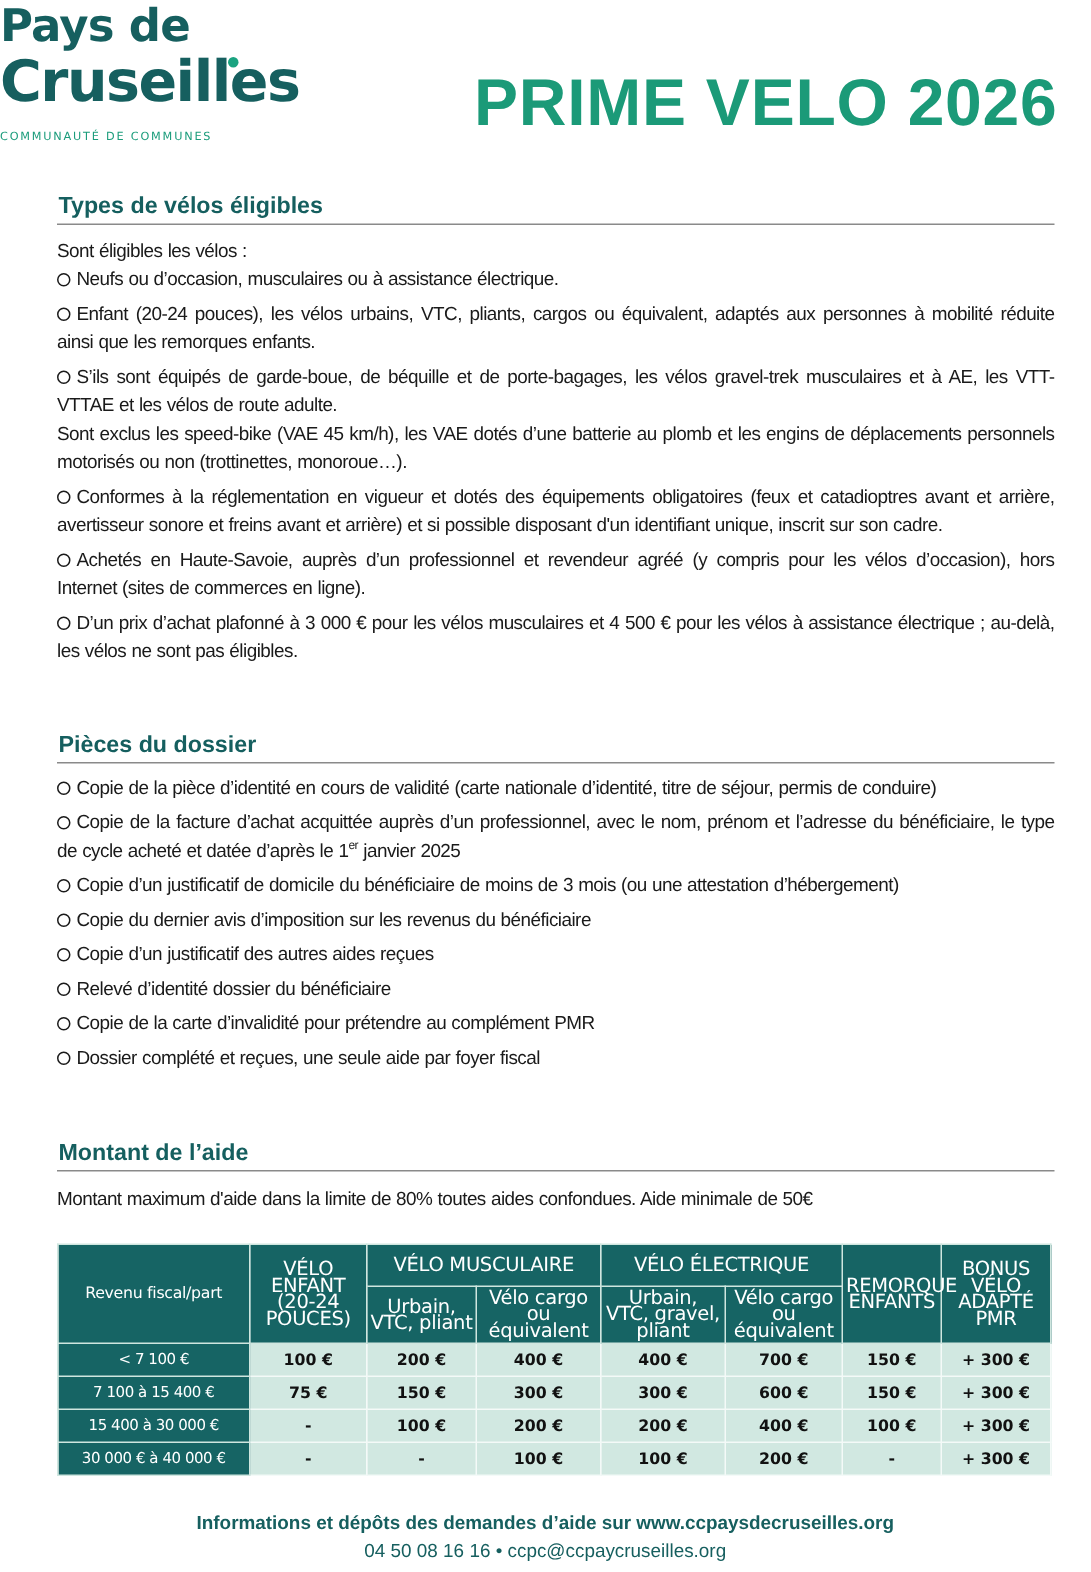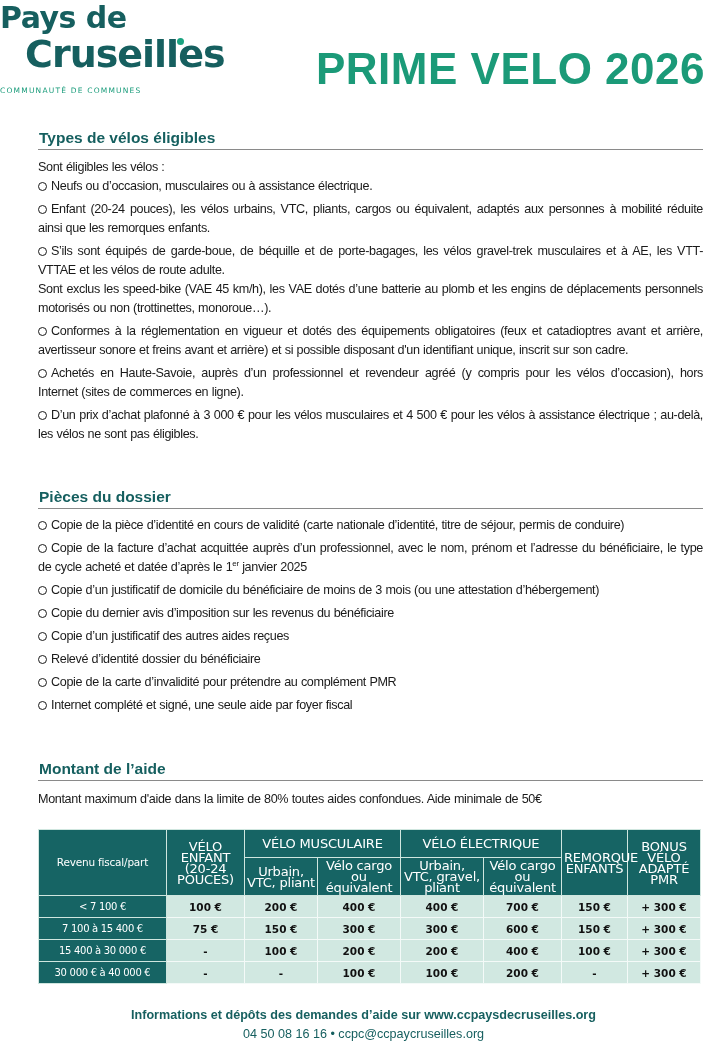--- a/index.html
+++ b/index.html
@@ -1,21 +1,21 @@
 <!DOCTYPE html>
 <html><head>
 <meta charset="utf-8">
 <style>
   * { box-sizing: border-box; margin: 0; padding: 0; }
   html, body { width: 727px; height: 1048px; background: #ffffff; overflow: hidden; }
   body { position: relative; font-family: "Liberation Sans", sans-serif; color: #1a1a1a; }
 
   .logo { position: absolute; left: 0; top: 2px; width: 260px; }
   .logo-line1 { font-family: "DejaVu Sans", sans-serif; font-size: 30px; font-weight: bold; color: #165f5f; line-height: 32px; letter-spacing: -0.5px; }
-  .logo-line2 { font-family: "DejaVu Sans", sans-serif; font-size: 38px; font-weight: bold; color: #165f5f; line-height: 40px; letter-spacing: -1px; position: relative; margin-left: 25px; }
+  .logo-line2 { font-family: "DejaVu Sans", sans-serif; font-size: 38px; font-weight: bold; color: #165f5f; line-height: 40px; letter-spacing: -1px; position: relative; }
   .logo-dot { position: absolute; left: 152px; top: 4px; width: 7px; height: 7px; border-radius: 50%; background: #1aa380; }
   .logo-sub { font-family: "DejaVu Sans", sans-serif; font-size: 7.5px; color: #1a9c7b; letter-spacing: 1.2px; margin-top: 12px; }
 
   .main-title { position: absolute; left: 316px; top: 44px; font-size: 44px; font-weight: bold; color: #1b9a78; letter-spacing: 0.5px; }
 
   .section { position: absolute; left: 38px; width: 665px; }
   .section-title { font-size: 15.5px; font-weight: bold; color: #155f5f; padding-bottom: 2px; border-bottom: 1.5px solid #8a8a8a; padding-left: 1px; }
   .para { font-family: "Liberation Sans", sans-serif; font-size: 12.6px; line-height: 19px; text-align: justify; color: #1a1a1a; letter-spacing: -0.35px; word-spacing: 0.3px; }
   .para.gap { margin-top: 4px; }
   .bullet { display: inline-block; width: 9px; height: 9px; border: 1.2px solid #1a1a1a; border-radius: 50%; margin-right: 4px; vertical-align: -0.5px; }
@@ -71,21 +71,21 @@
 <div class="section" id="s2">
   <div class="section-title">Pièces du dossier</div>
   <div class="s2-body">
     <div class="para"><span class="bullet"></span><span>Copie de la pièce d’identité en cours de validité (carte nationale d’identité, titre de séjour, permis de conduire)</span></div>
     <div class="para gap"><span class="bullet"></span><span>Copie de la facture d’achat acquittée auprès d’un professionnel, avec le nom, prénom et l’adresse du bénéficiaire, le type de cycle acheté et datée d’après le 1</span><sup>er</sup><span> janvier 2025</span></div>
     <div class="para gap"><span class="bullet"></span><span>Copie d’un justificatif de domicile du bénéficiaire de moins de 3 mois (ou une attestation d’hébergement)</span></div>
     <div class="para gap"><span class="bullet"></span><span>Copie du dernier avis d’imposition sur les revenus du bénéficiaire</span></div>
     <div class="para gap"><span class="bullet"></span><span>Copie d’un justificatif des autres aides reçues</span></div>
     <div class="para gap"><span class="bullet"></span><span>Relevé d’identité dossier du bénéficiaire</span></div>
     <div class="para gap"><span class="bullet"></span><span>Copie de la carte d’invalidité pour prétendre au complément PMR</span></div>
-    <div class="para gap"><span class="bullet"></span><span>Internet complété et signé, une seule aide par foyer fiscal</span></div>
+    <div class="para gap"><span class="bullet"></span><span>Dossier complété et reçues, une seule aide par foyer fiscal</span></div>
   </div>
 </div>
 
 <div class="section" id="s3">
   <div class="section-title">Montant de l’aide</div>
   <div class="s3-body">
     <div class="para">Montant maximum d'aide dans la limite de 80% toutes aides confondues. Aide minimale de 50€</div>
   </div>
 </div>
 

